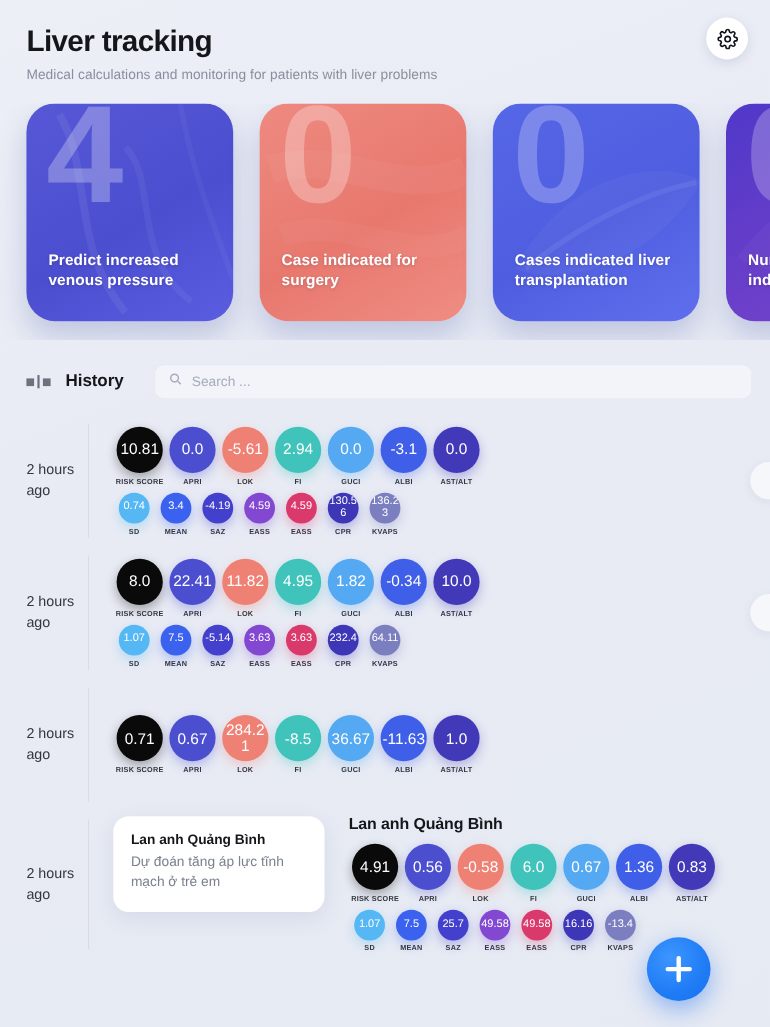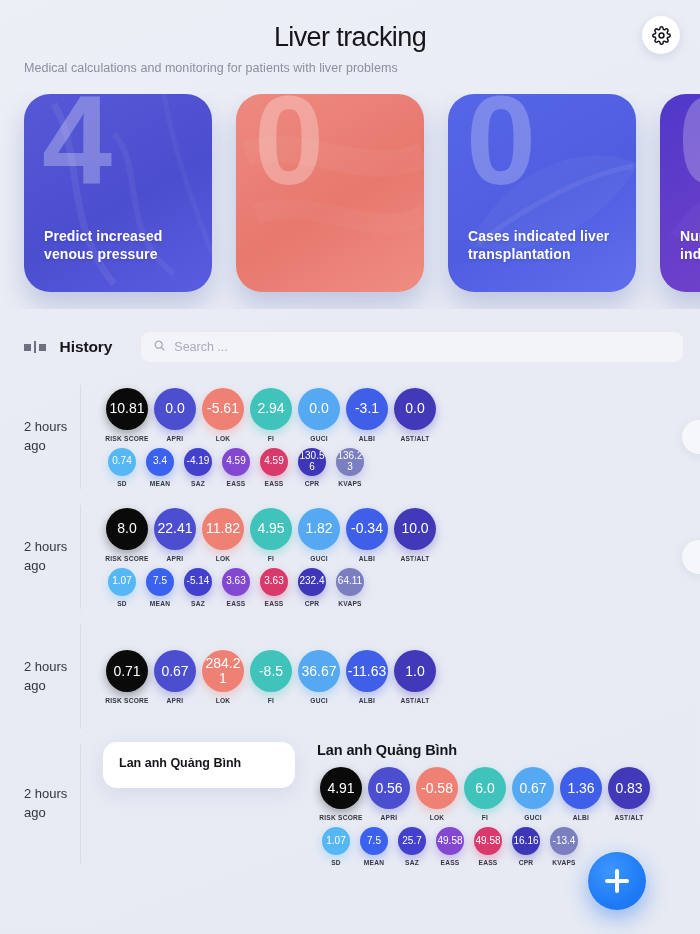--- a/index.html
+++ b/index.html
@@ -12,22 +12,22 @@
   #app {
     position: relative;
     width: 700px; height: 934px;
     background: linear-gradient(160deg,#eceff6 0%, #e8ebf4 40%, #e6eaf3 100%);
     overflow: hidden;
   }
 
   
   .header { padding: 22px 24px 0 24px; position: relative; }
   .page-title {
-    font-size: 27px; font-weight: normal; color: #15161a;
-    letter-spacing: -0.6px; line-height: 1.15; text-align: center;
+    font-size: 27px; font-weight: bold; color: #15161a;
+    letter-spacing: -0.6px; line-height: 1.15;
   }
   .page-subtitle {
     margin-top: 8px; font-size: 12.5px; color: #8a8f9e; letter-spacing: .05px;
   }
   .settings-btn {
     position: absolute; right: 20px; top: 16px;
     width: 38px; height: 38px; border-radius: 50%;
     background: #ffffff; box-shadow: 0 3px 10px rgba(80,95,150,.16);
     display: flex; align-items: center; justify-content: center;
     cursor: pointer;
@@ -197,20 +197,21 @@
           </svg>
           <div class="bignum">4</div>
           <div class="cardlabel">Predict increased venous pressure</div>
         </div>
         <div class="stat-card card-red">
           <svg class="veins" viewBox="0 0 188 198" preserveAspectRatio="none">
             <path d="M10 60 C70 40 130 90 188 60" stroke="#fff" stroke-width="26" fill="none" opacity=".15"></path>
             <path d="M20 120 C80 100 140 150 190 120" stroke="#fff" stroke-width="20" fill="none" opacity=".12"></path>
           </svg>
           <div class="bignum">0</div>
+          <div class="cardlabel">Case indicated for surgery</div>
         </div>
         <div class="stat-card card-blue2">
           <svg class="veins" viewBox="0 0 188 198" preserveAspectRatio="none">
             <path d="M20 150 C70 60 150 50 190 70 C150 140 70 170 20 150Z" fill="#fff" opacity=".12"></path>
             <path d="M30 150 C80 110 140 80 185 72" stroke="#fff" stroke-width="5" fill="none" opacity=".25"></path>
           </svg>
           <div class="bignum">0</div>
           <div class="cardlabel">Cases indicated liver transplantation</div>
         </div>
         <div class="stat-card card-purple">
@@ -411,20 +412,21 @@
             </div>
           </div>
         </div>
       </div>
       <div class="hist-row tall">
         <div class="row-time">2 hours ago</div>
         <div class="row-divider"></div>
         <div style="display: flex; flex: 1 1 0%; padding-left: 22px; min-width: 0px; align-items: flex-start;">
           <div class="note-card">
             <div class="note-title">Lan anh Quảng Bình</div>
+            <div class="note-desc">Dự đoán tăng áp lực tĩnh mạch ở trẻ em</div>
           </div>
           <div class="patient-block">
             <div class="patient-name">Lan anh Quảng Bình</div>
             <div class="metric-grid">
               <div class="metric">
                 <div class="bubble lg" style="background:#0a0a0a;box-shadow:0 4px 10px #0a0a0a55">4.91</div>
                 <div class="cap">RISK SCORE</div>
               </div>
               <div class="metric">
                 <div class="bubble lg" style="background:#4c4ed0;box-shadow:0 4px 10px #4c4ed055">0.56</div>

